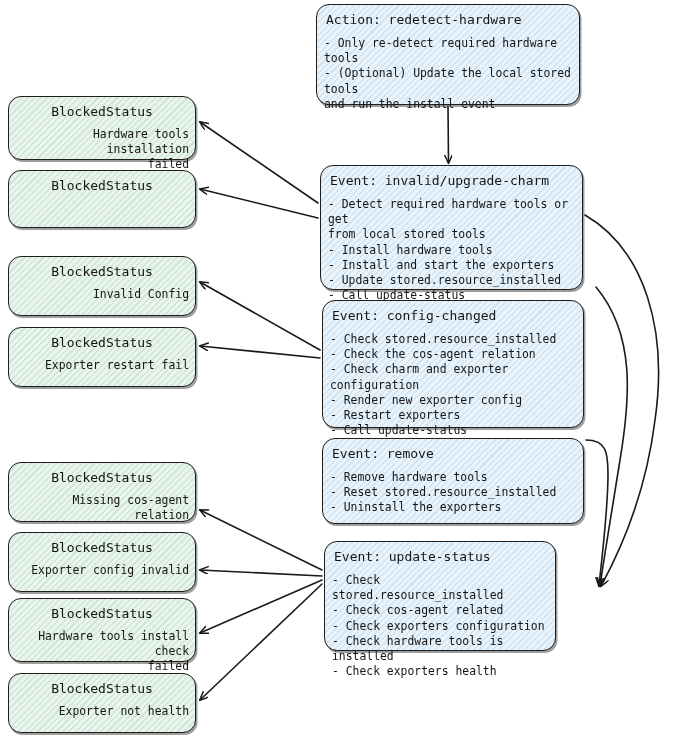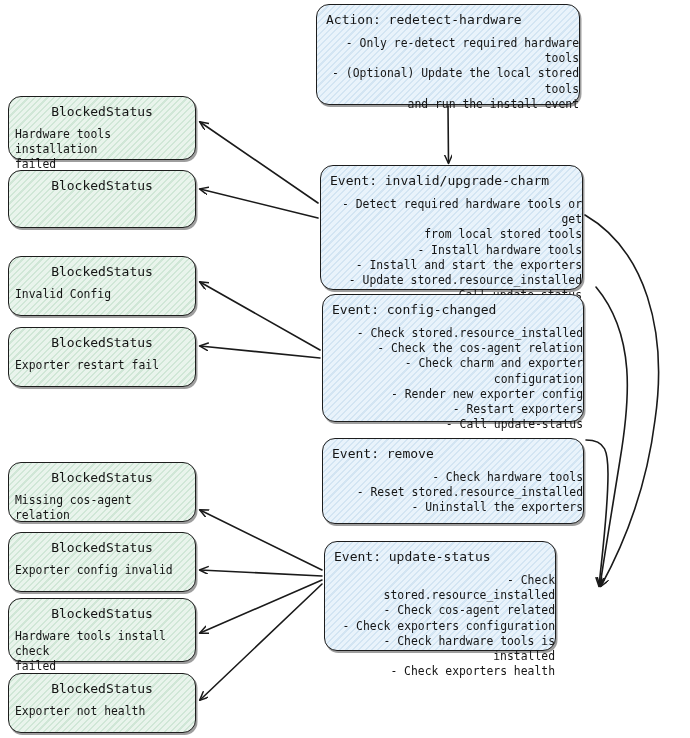--- a/index.html
+++ b/index.html
@@ -68,25 +68,25 @@
     text-align: center;
   }
   .node-body {
     font-size: 11.4px;
     line-height: 15.2px;
     color: #151515;
     white-space: pre-wrap;
   }
   .event .node-body {
     padding: 9px 0 0 7px;
-    text-align: right;
+    text-align: left;
   }
   .status .node-body {
     padding: 8px 6px 0 6px;
-    text-align: left;
+    text-align: right;
   }
 </style>
 </head>
 <body>
 
 <div id="canvas">
 
   <div class="node event" style="left:316px; top:4px; width:264px; height:101px;">
     <div class="node-title">Action: redetect-hardware</div>
     <div class="node-body">- Only re-detect required hardware tools
@@ -97,33 +97,33 @@
   <div class="node event" style="left:320px; top:165px; width:263px; height:125px;">
     <div class="node-title">Event: invalid/upgrade-charm</div>
     <div class="node-body">- Detect required hardware tools or get
 from local stored tools
 - Install hardware tools
 - Install and start the exporters
 - Update stored.resource_installed
 - Call update-status</div>
   </div>
 
-  <div class="node event" style="left:322px; top:294px; width:262px; height:128px;">
+  <div class="node event" style="left:322px; top:300px; width:262px; height:128px;">
     <div class="node-title">Event: config-changed</div>
     <div class="node-body">- Check stored.resource_installed
 - Check the cos-agent relation
 - Check charm and exporter configuration
 - Render new exporter config
 - Restart exporters
 - Call update-status</div>
   </div>
 
   <div class="node event" style="left:322px; top:438px; width:262px; height:86px;">
     <div class="node-title">Event: remove</div>
-    <div class="node-body">- Check hardware tools
+    <div class="node-body">- Remove hardware tools
 - Reset stored.resource_installed
 - Uninstall the exporters</div>
   </div>
 
   <div class="node event" style="left:324px; top:541px; width:232px; height:110px;">
     <div class="node-title">Event: update-status</div>
     <div class="node-body">- Check stored.resource_installed
 - Check cos-agent related
 - Check exporters configuration
 - Check hardware tools is installed

